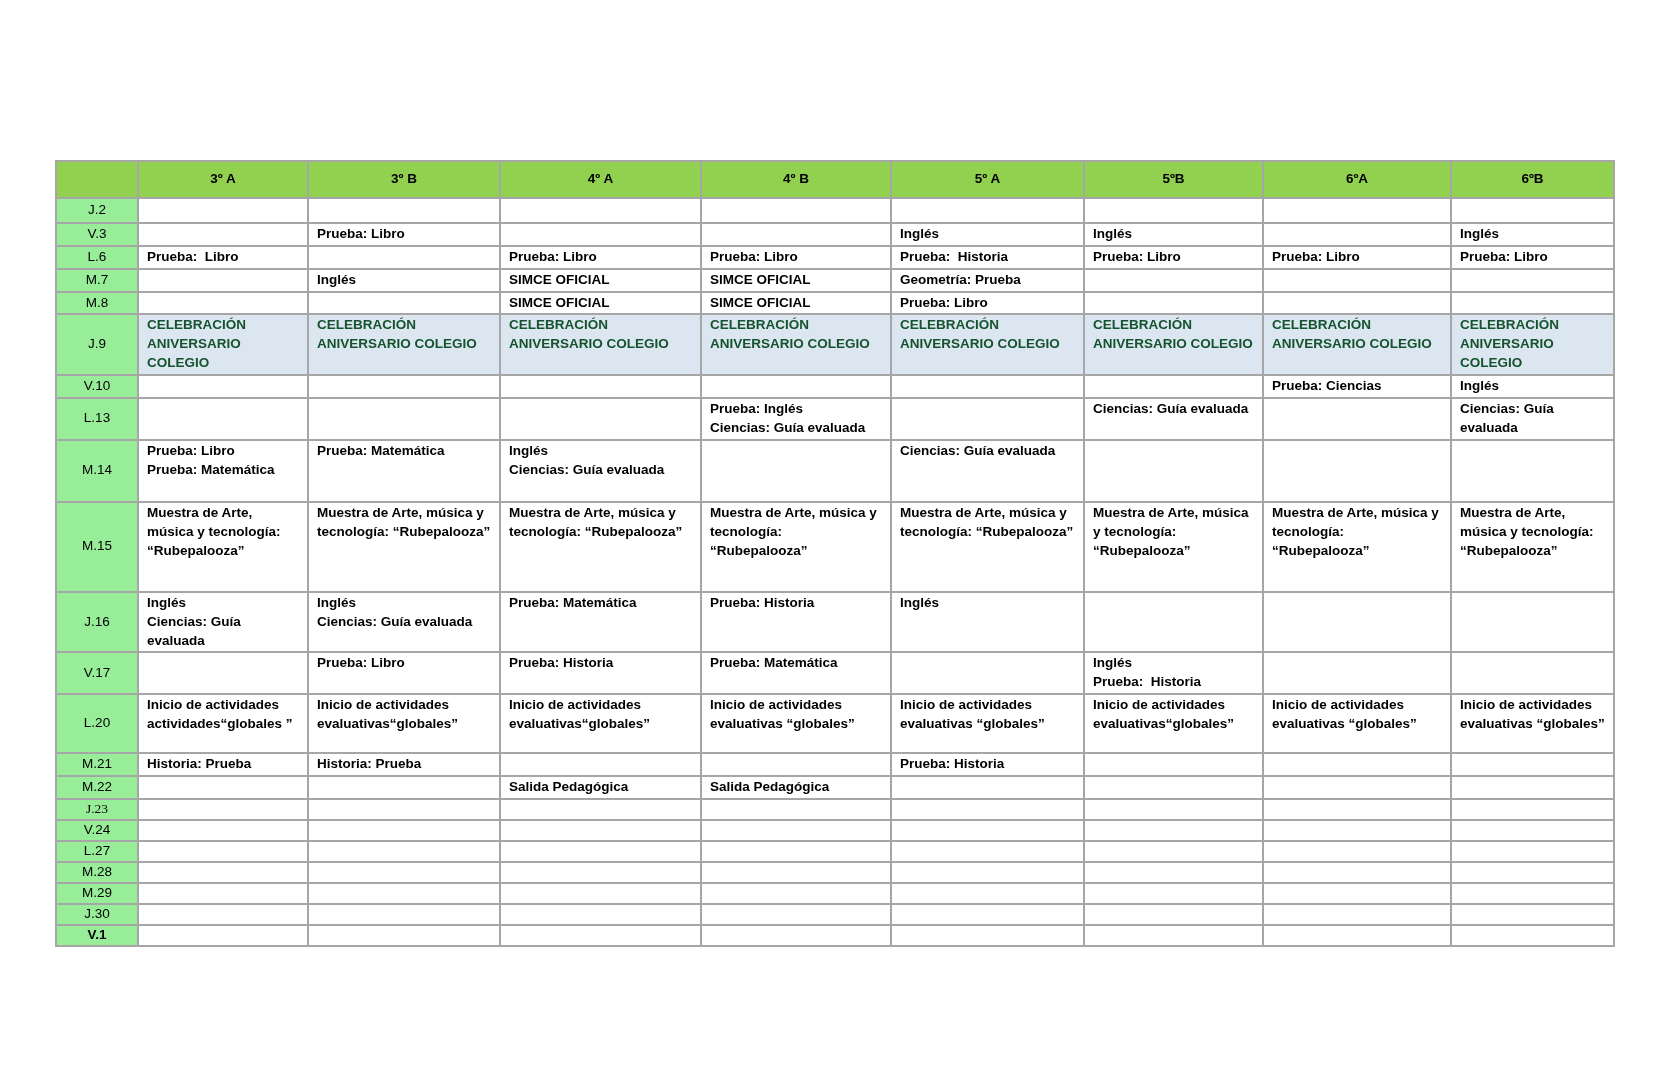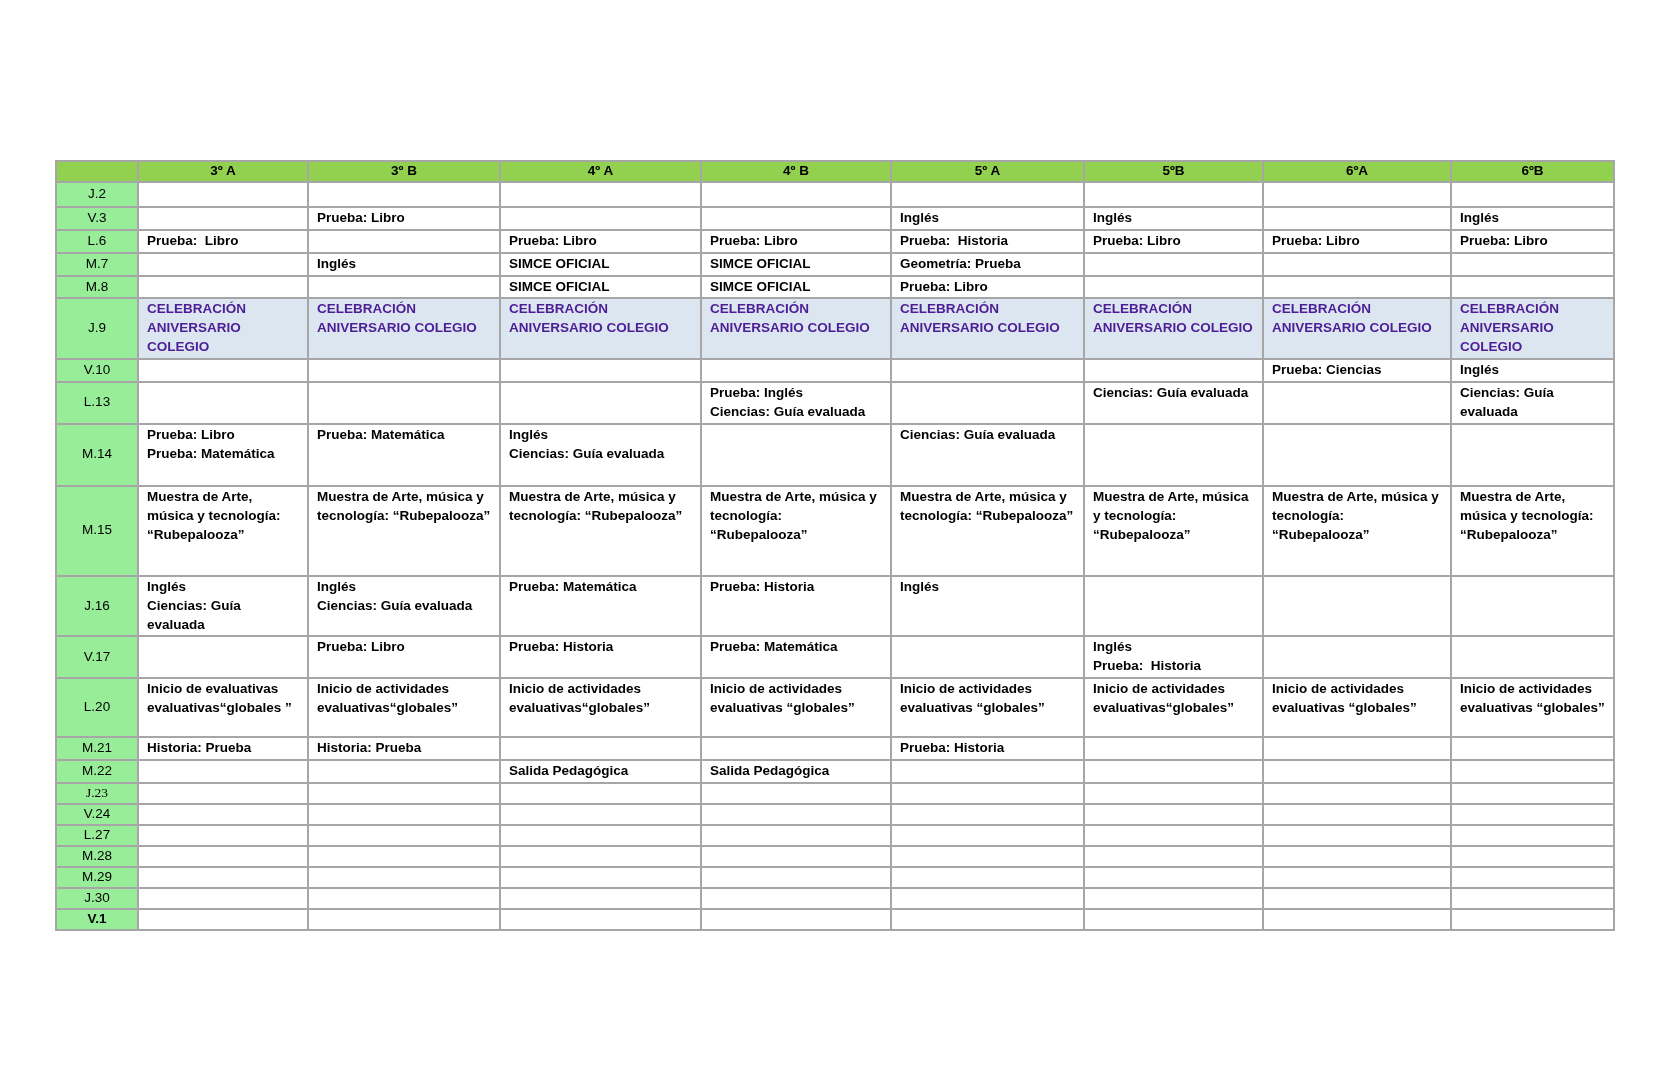--- a/index.html
+++ b/index.html
@@ -42,42 +42,42 @@
     border: 2px solid #a6a6a6;
     vertical-align: top;
     overflow: hidden;
   }
   table.cal thead th {
     background: #92d050;
     font-weight: bold;
     text-align: center;
     vertical-align: middle;
     height: 20px;
-    padding: 0 2px;
+    padding: 8px 2px;
     font-size: 13.5px;
   }
   table.cal th.date {
     background: #98ee98;
     font-weight: normal;
     text-align: center;
     vertical-align: middle;
     padding: 0 2px;
     font-size: 13.5px;
   }
   table.cal th.date.bold { font-weight: bold; }
   table.cal td.eval {
     background: #ffffff;
     font-weight: bold;
     text-align: left;
     padding: 1px 7px 1px 8px;
     white-space: pre-wrap;
   }
   table.cal tr.highlight td.eval {
     background: #dce6f1;
-    color: #4c1d95;
+    color: #14532d;
   }
 </style>
 </head>
 <body>
 
 <div class="page">
 
   <table class="cal">
     <colgroup>
         <col style="width: 82px;">
@@ -237,21 +237,21 @@
           <td class="eval">Prueba: Historia</td>
           <td class="eval">Prueba: Matemática</td>
           <td class="eval"></td>
           <td class="eval">Inglés
 Prueba:  Historia</td>
           <td class="eval"></td>
           <td class="eval"></td>
         </tr>
         <tr style="height: 59px;">
           <th class="date">L.20</th>
-          <td class="eval">Inicio de evaluativas evaluativas“globales ”</td>
+          <td class="eval">Inicio de actividades actividades“globales ”</td>
           <td class="eval">Inicio de actividades evaluativas“globales”</td>
           <td class="eval">Inicio de actividades evaluativas“globales”</td>
           <td class="eval">Inicio de actividades evaluativas “globales”</td>
           <td class="eval">Inicio de actividades evaluativas “globales”</td>
           <td class="eval">Inicio de actividades evaluativas“globales”</td>
           <td class="eval">Inicio de actividades evaluativas “globales”</td>
           <td class="eval">Inicio de actividades evaluativas “globales”</td>
         </tr>
         <tr style="height: 21px;">
           <th class="date">M.21</th>

